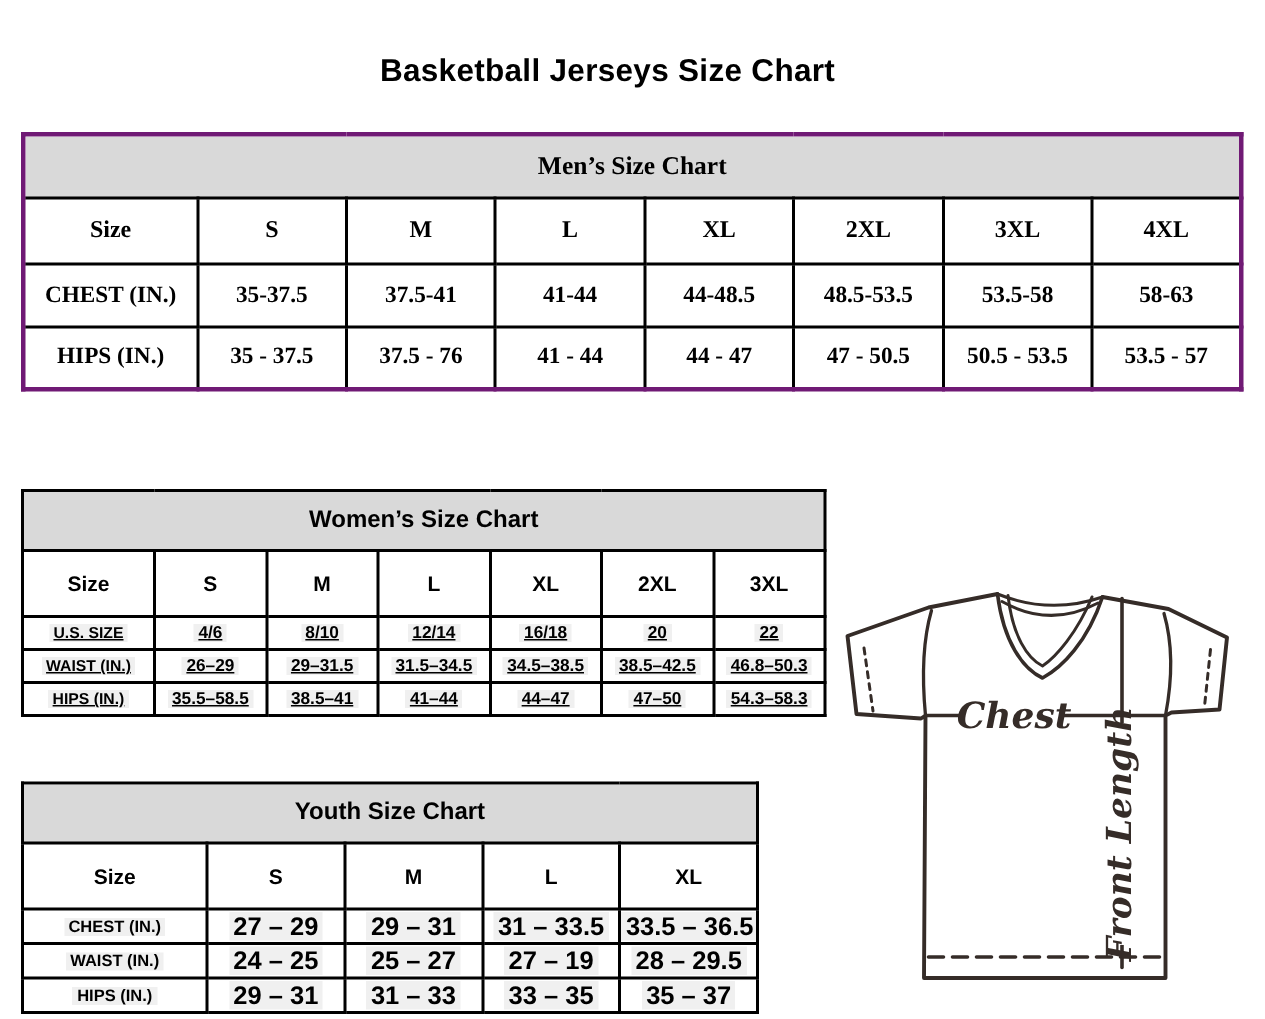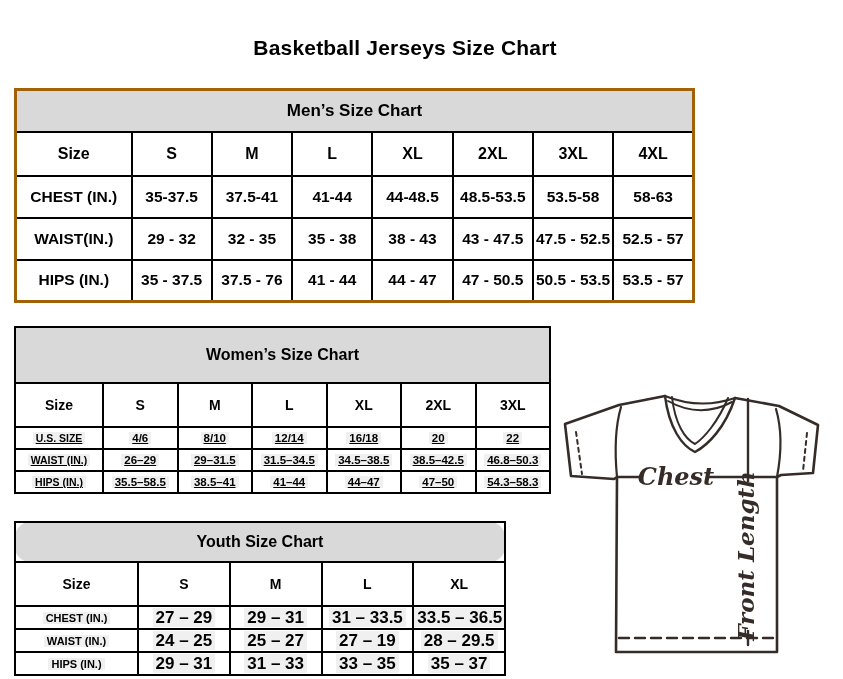--- a/index.html
+++ b/index.html
@@ -11,35 +11,35 @@
   .page-title {
     position:absolute; left:0; top:8px; width:810px; text-align:center;
     font-size:21px; font-weight:bold; letter-spacing:0.2px;
   }
   table.tbl { position:absolute; border-collapse:collapse; table-layout:fixed; background:#fff; }
   table.tbl td, table.tbl th {
     border:2px solid #000; text-align:center; vertical-align:middle;
     font-weight:bold; padding:0; overflow:hidden; white-space:nowrap;
   }
   
-  .men { left:14px; top:60px; width:681px; border:3px solid #a16207; }
+  .men { left:14px; top:60px; width:815px; border:3px solid #701a75;font-family:Liberation Serif, serif; }
   .men .caption td { height:42px; background:#d9d9d9; font-size:17px; }
   .men .cols th { height:44px; font-size:16px; }
   .men .data td { height:42px; font-size:15.5px; }
   
   .wmn { left:14px; top:298px; width:537px; border:2px solid #000; }
   .wmn td, .wmn th { border-width:1.5px; }
-  .wmn .caption td { height:56px; background:#d9d9d9; font-size:16px; }
+  .wmn .caption td { height:40px; background:#d9d9d9; font-size:16px; }
   .wmn .cols th { height:44px; font-size:14px; }
   .wmn .data td { height:22px; font-size:11.5px;text-decoration:underline; }
   .wmn .data td.lbl { font-size:10.5px; }
   
   .yth { left:14px; top:493px; width:492px; border:2px solid #000; }
   .yth td, .yth th { border-width:1.5px; }
-  .yth .caption td { height:40px; background:#d9d9d9; font-size:16px;border-radius:15px; }
+  .yth .caption td { height:40px; background:#d9d9d9; font-size:16px; }
   .yth .cols th { height:44px; font-size:14px; }
   .yth .data td { height:23px; font-size:17px; }
   .yth .data td.lbl { font-size:11px; }
   .hl { background:#f0f0f0; padding:0 3px; }
   
   .jersey { position:absolute; left:555px; top:358px; width:285px; height:272px; }
   .jersey text { font-family:"DejaVu Serif", serif; font-style:italic; font-weight:bold; }
   
   .sb-left  { position:absolute; left:8px;  top:673px; width:64px; height:4px; background:#c9c9c9; }
   .sb-right { position:absolute; left:817px; top:673px; width:26px; height:3px; background:#bdbdbd; }
@@ -80,30 +80,20 @@
       <td>CHEST (IN.)</td>
       <td>35-37.5</td>
       <td>37.5-41</td>
       <td>41-44</td>
       <td>44-48.5</td>
       <td>48.5-53.5</td>
       <td>53.5-58</td>
       <td>58-63</td>
     </tr>
     <tr class="data">
-      <td>WAIST(IN.)</td>
-      <td>29 - 32</td>
-      <td>32 - 35</td>
-      <td>35 - 38</td>
-      <td>38 - 43</td>
-      <td>43 - 47.5</td>
-      <td>47.5 - 52.5</td>
-      <td>52.5 - 57</td>
-    </tr>
-    <tr class="data">
       <td>HIPS (IN.)</td>
       <td>35 - 37.5</td>
       <td>37.5 - 76</td>
       <td>41 - 44</td>
       <td>44 - 47</td>
       <td>47 - 50.5</td>
       <td>50.5 - 53.5</td>
       <td>53.5 - 57</td>
     </tr>
   </tbody>

